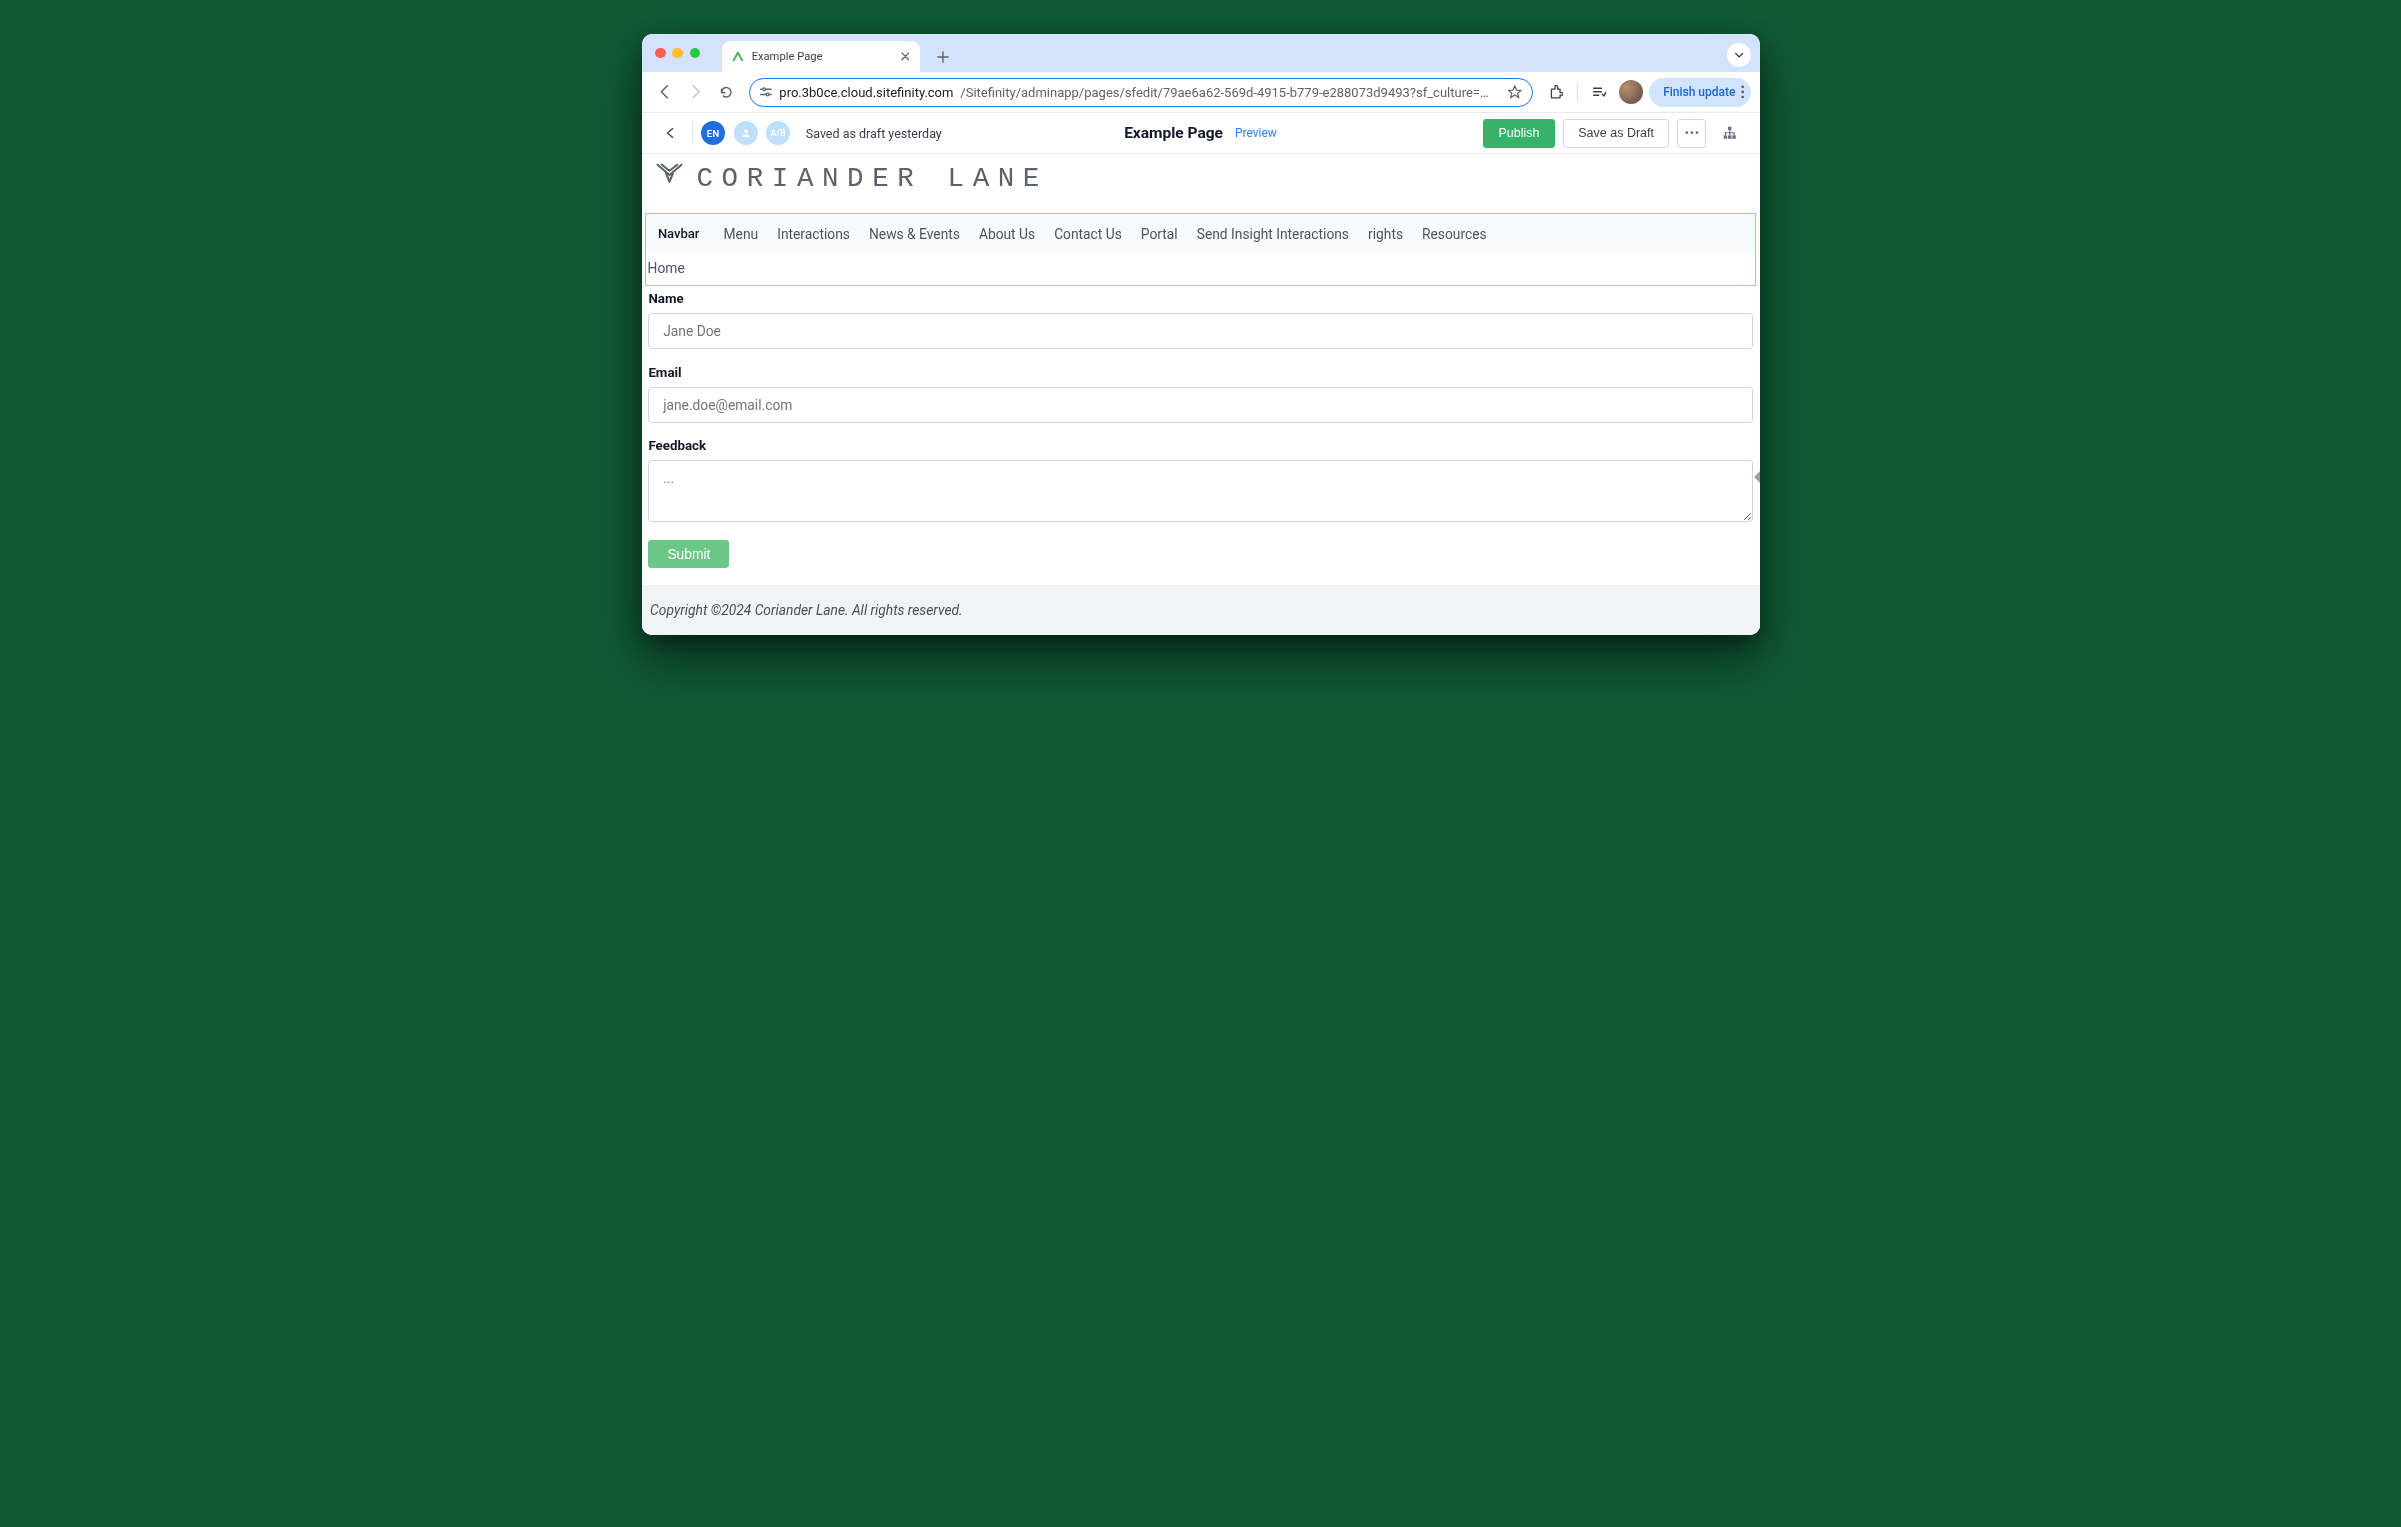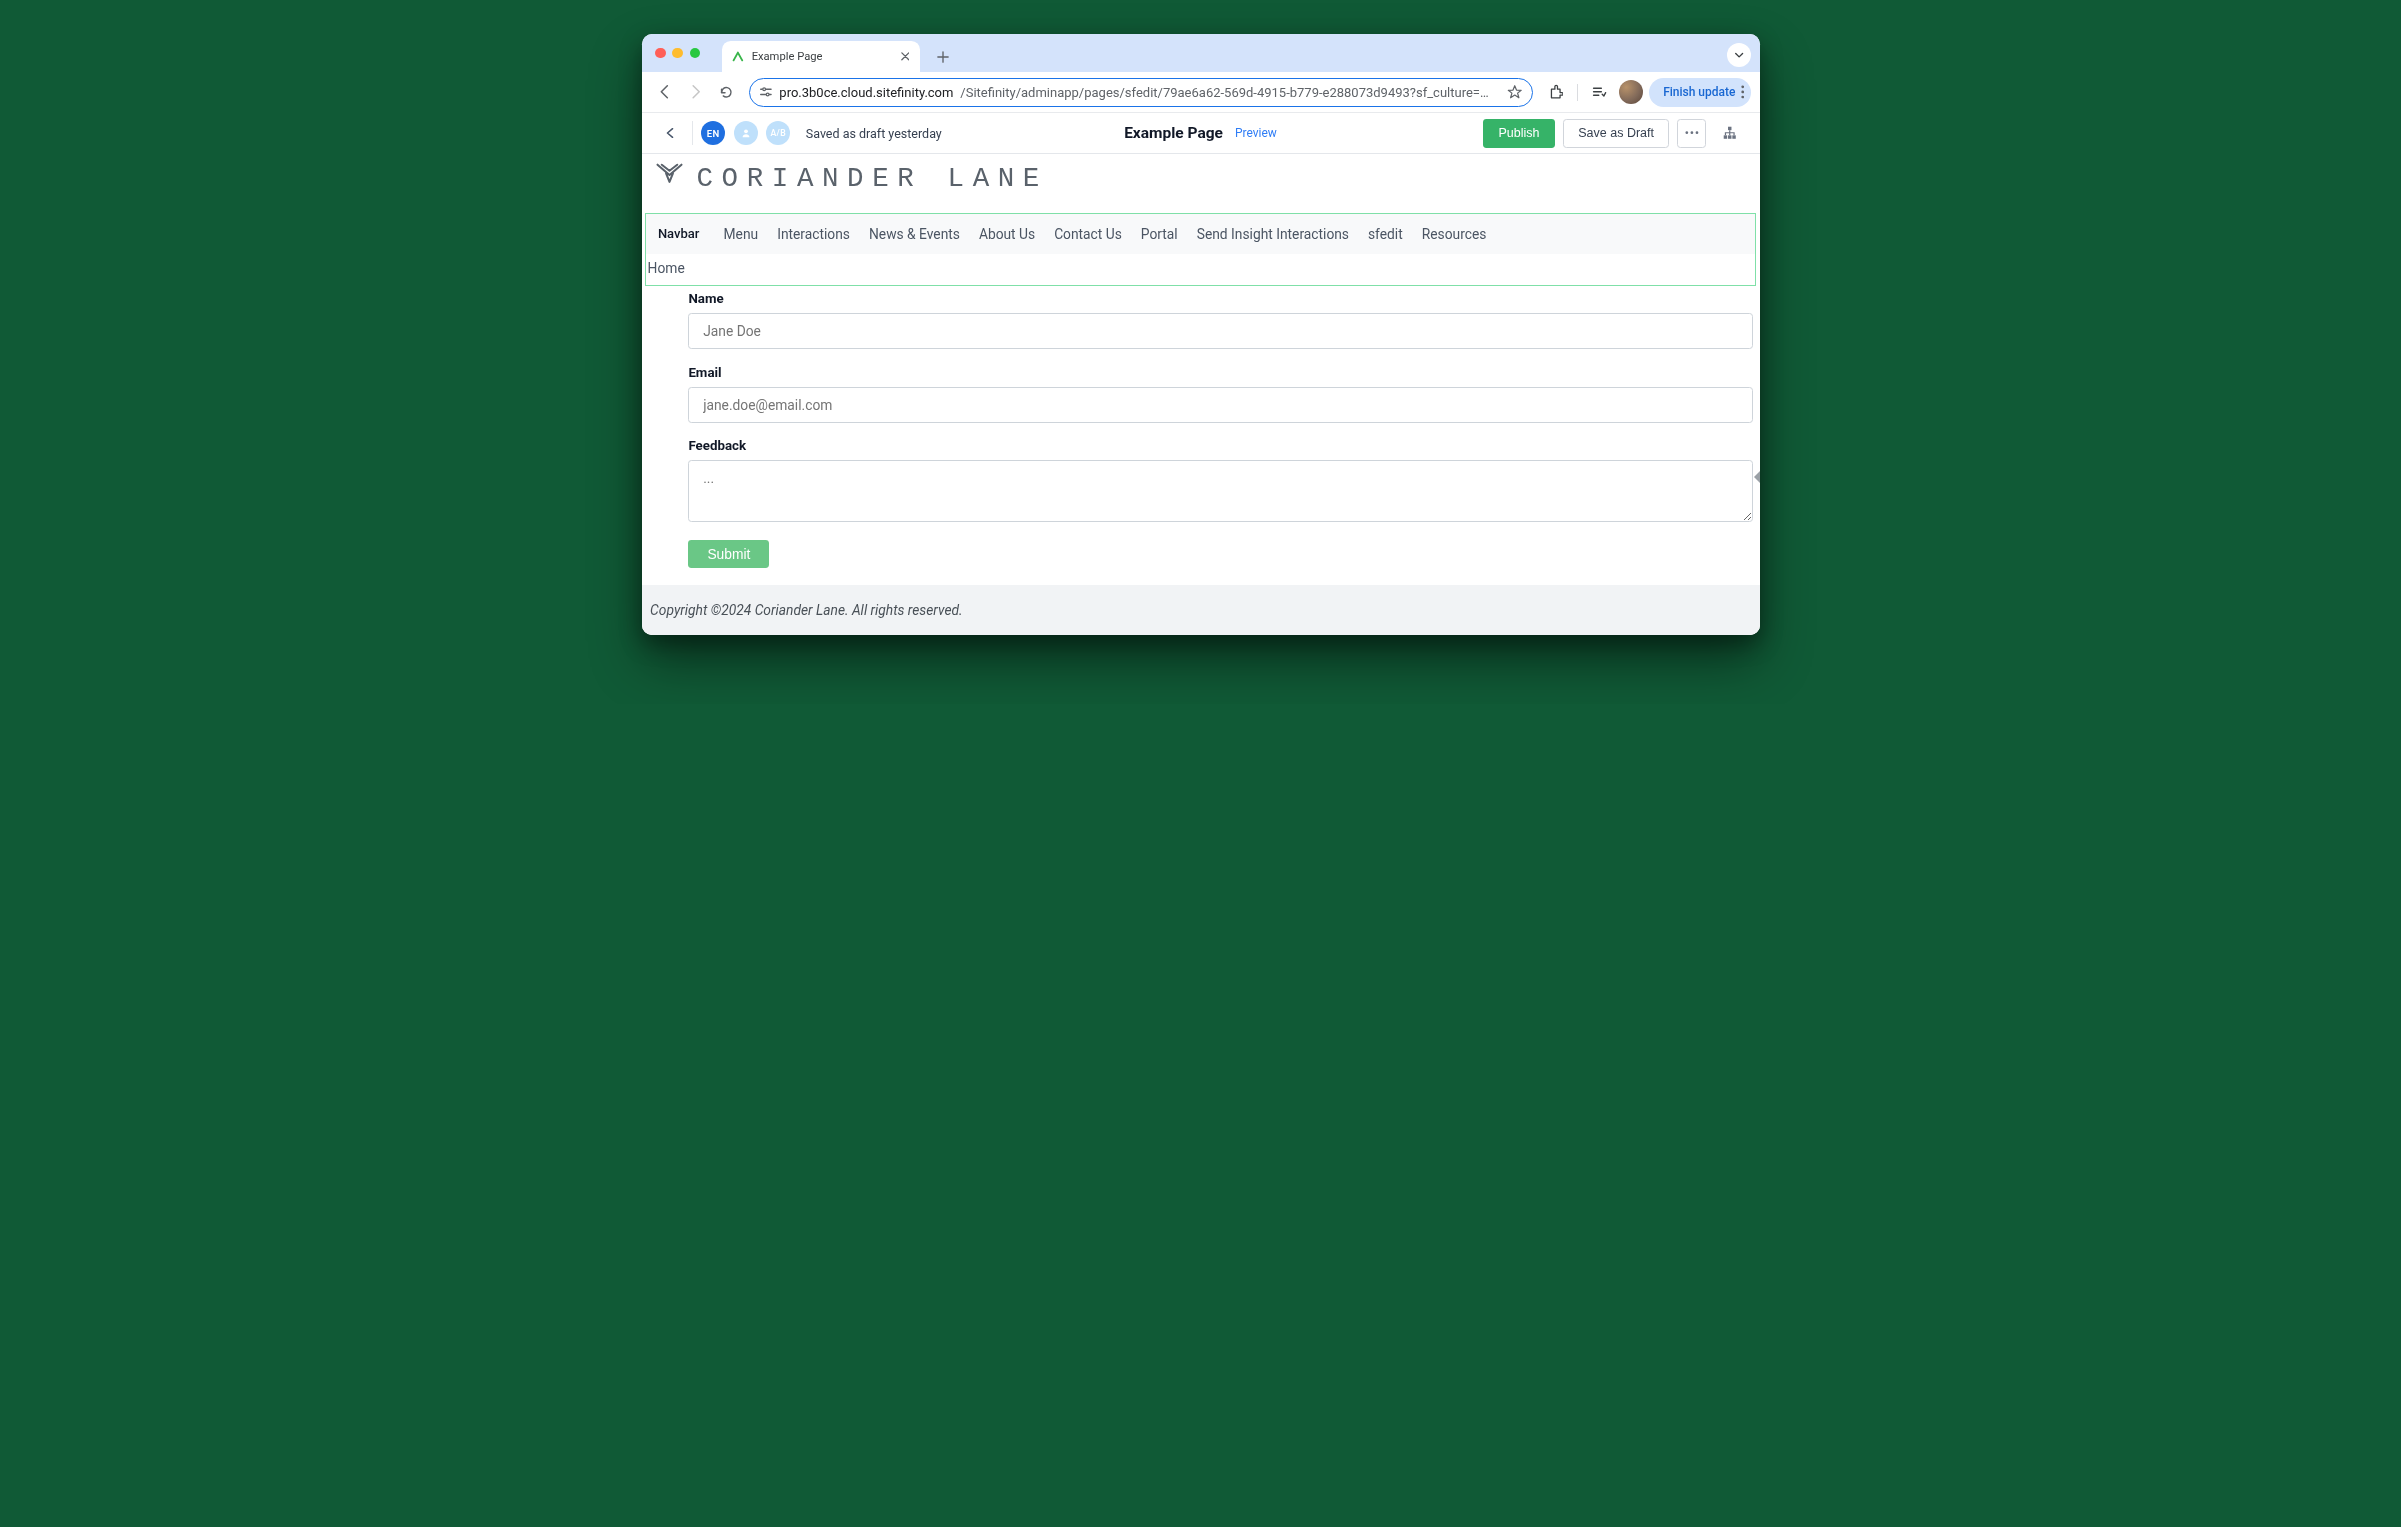--- a/index.html
+++ b/index.html
@@ -222,21 +222,21 @@
     background:#f8f9fa;
     padding:12px 12px;
     display:flex;align-items:center;gap:19px;
     font-size:13.8px;color:#4b5563;
   }
   .navbar .brand-label{color:#111827;font-size:13px;font-weight:500;margin-right:5.2px;}
   .navbar .nav-item{white-space:nowrap;}
   .breadcrumb {
     padding:6.9px 1.7px 8.6px 1.7px;font-size:13.8px;color:#4b5563;
   }
-  .form-area {padding:0 6.9px 17px 6.9px;margin-left:40px;}
+  .form-area {padding:0 6.9px 17px 6.9px;}
   .form-group{margin-top:5.2px;margin-bottom:15.5px;}
   .form-label{font-weight:700;font-size:13.3px;color:#111827;display:block;margin-bottom:6.9px;}
   .form-control{
     width:100%;height:36px;border:0.9px solid #ced4da;border-radius:3.4px;
     padding:0 13.8px;font-size:13.8px;color:#6c757d;background:#fff;
     font-family:inherit;
   }
   textarea.form-control{height:62px;padding:8.6px 13.8px;resize:vertical;}
   .btn-submit{
     background:var(--submit-green);color:#fff;border:none;
@@ -413,21 +413,21 @@
     <div class="widget-selected">
       <div class="navbar">
         <span class="brand-label">Navbar</span>
         <span class="nav-item">Menu</span>
         <span class="nav-item">Interactions</span>
         <span class="nav-item">News &amp; Events</span>
         <span class="nav-item">About Us</span>
         <span class="nav-item">Contact Us</span>
         <span class="nav-item">Portal</span>
         <span class="nav-item">Send Insight Interactions</span>
-        <span class="nav-item">sfedit</span>
+        <span class="nav-item">rights</span>
         <span class="nav-item">Resources</span>
       </div>
       <div class="breadcrumb">Home</div>
     </div>
 
     <div class="form-area">
       <div class="form-group">
         <label class="form-label">Name</label>
         <input class="form-control" type="text" placeholder="Jane Doe" style="">
       </div>

